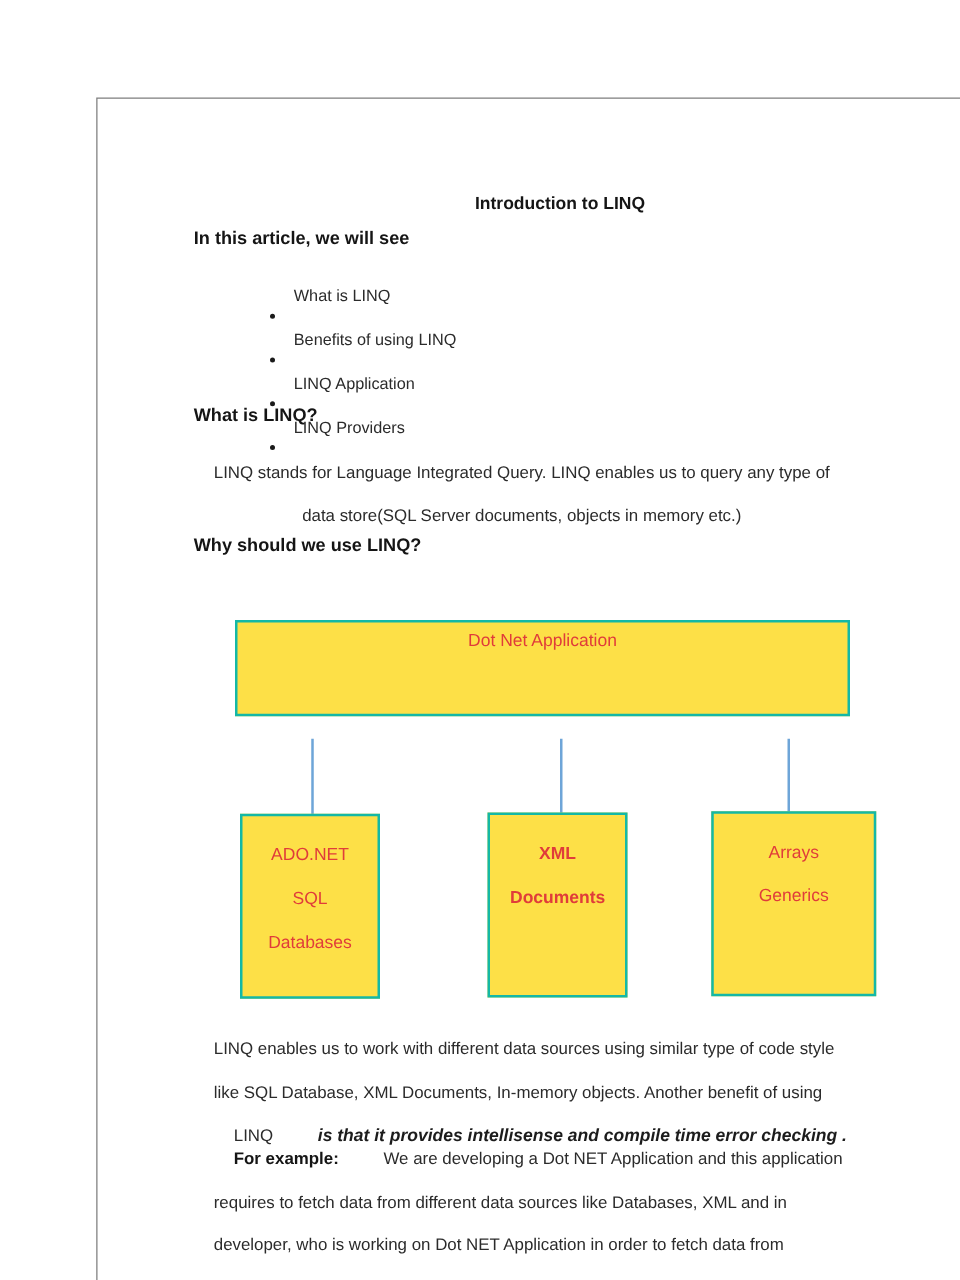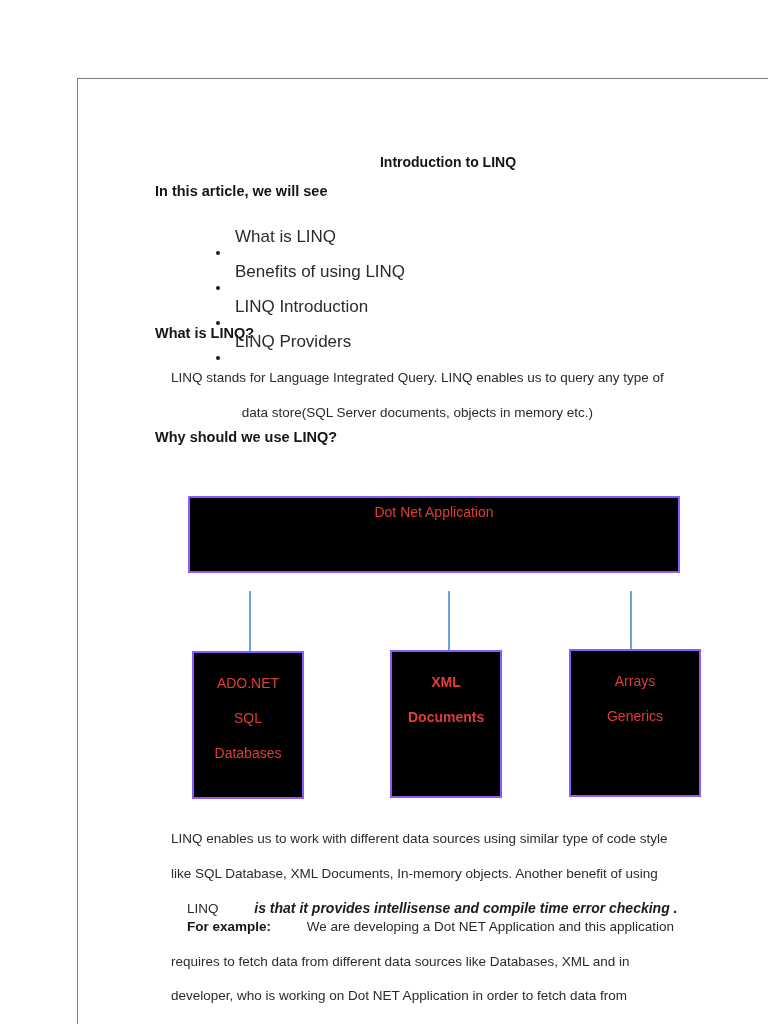--- a/index.html
+++ b/index.html
@@ -20,39 +20,39 @@
     position:absolute; left:61px;
     font-size:14.5px; font-weight:bold; color:#151515; white-space:nowrap;
   }
   .h-intro { top:88px; }
   .h-what  { top:230px; }
   .h-why   { top:334px; }
 
   .toc { position:absolute; left:88px; top:116px; list-style:none; }
   .toc li {
     position:relative; padding-left:21px; height:19px;
-    font-size:17px; line-height:19px; white-space:nowrap;
+    font-size:13px; line-height:19px; white-space:nowrap;
   }
   .toc li .dot {
     position:absolute; left:2px; top:8px; width:4px; height:4px;
     border-radius:50%; background:#1a1a1a;
   }
 
   .para { position:absolute; left:61px; font-size:13.5px; }
   .para div { white-space:nowrap; line-height:18.5px; }
   .para-what    { top:258px;text-align:center; }
   .para-benefit { top:719px; }
   .para-example { top:807px; }
   .emph  { font-weight:bold; font-style:italic; font-size:14px; color:#1c1c1c; }
   .blabel { font-weight:bold; color:#151515; }
 
   
   .diagram { position:absolute; left:0; top:0; width:100%; height:100%; }
   .dbox {
-    position:absolute; border:2px solid #8b5cf6; background:#000000;
+    position:absolute; border:2px solid #14b8a6; background:#fde047;
     text-align:center; color:#e03c3a; font-size:14px; line-height:19px; padding-top:5px;
   }
   .root-box { left:78px; top:385px; width:492px; height:77px; }
   .box-1 { left:82px;  top:540px; width:112px; height:148px; }
   .box-2 { left:280px; top:539px; width:112px; height:148px;font-weight:bold; }
   .box-3 { left:459px; top:538px; width:132px; height:148px; }
 
   .arrow { position:absolute; width:10px; }
   .arrow .stem {
     position:absolute; left:4px; top:0; width:2px; background:#6ea5d8;
@@ -79,21 +79,21 @@
 
 <div class="page">
 
   <div class="doc-title">Introduction to LINQ</div>
 
   <div class="h-bold h-intro">In this article, we will see</div>
 
   <ul class="toc">
     <li><span class="dot"></span><span>What is LINQ</span></li>
     <li><span class="dot"></span><span>Benefits of using LINQ</span></li>
-    <li><span class="dot"></span><span>LINQ Introduction</span></li>
+    <li><span class="dot"></span><span>LINQ Application</span></li>
     <li><span class="dot"></span><span>LINQ Providers</span></li>
   </ul>
 
   <div class="h-bold h-what">What is LINQ?</div>
 
   <div class="para para-what">
     <div>LINQ stands for Language Integrated Query. LINQ enables us to query any type of</div>
     <div>data store(SQL Server documents, objects in memory etc.)</div>
   </div>
 

